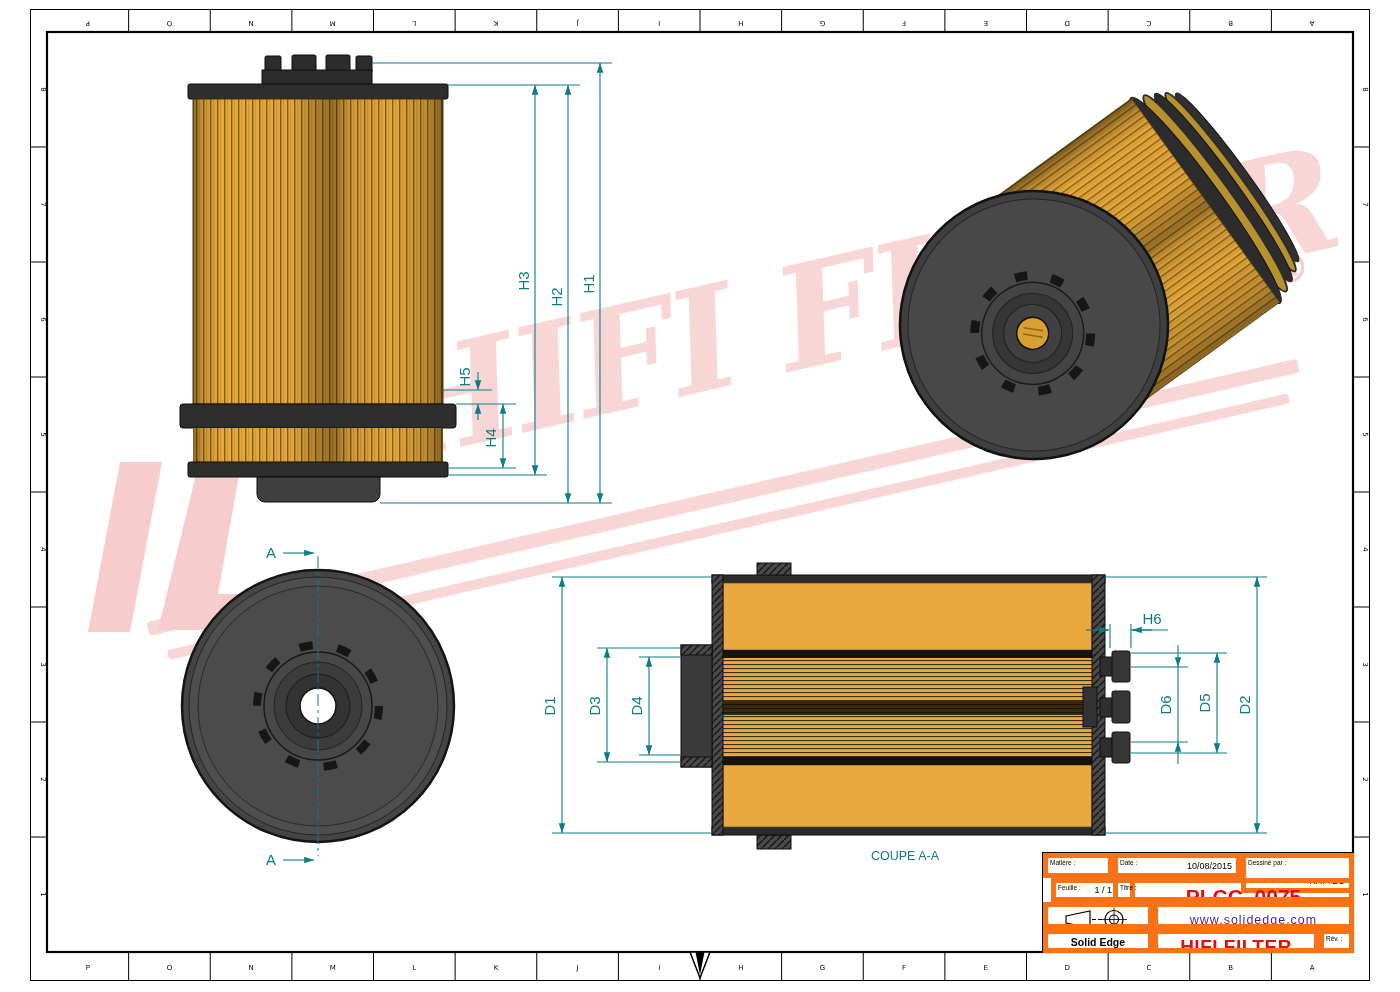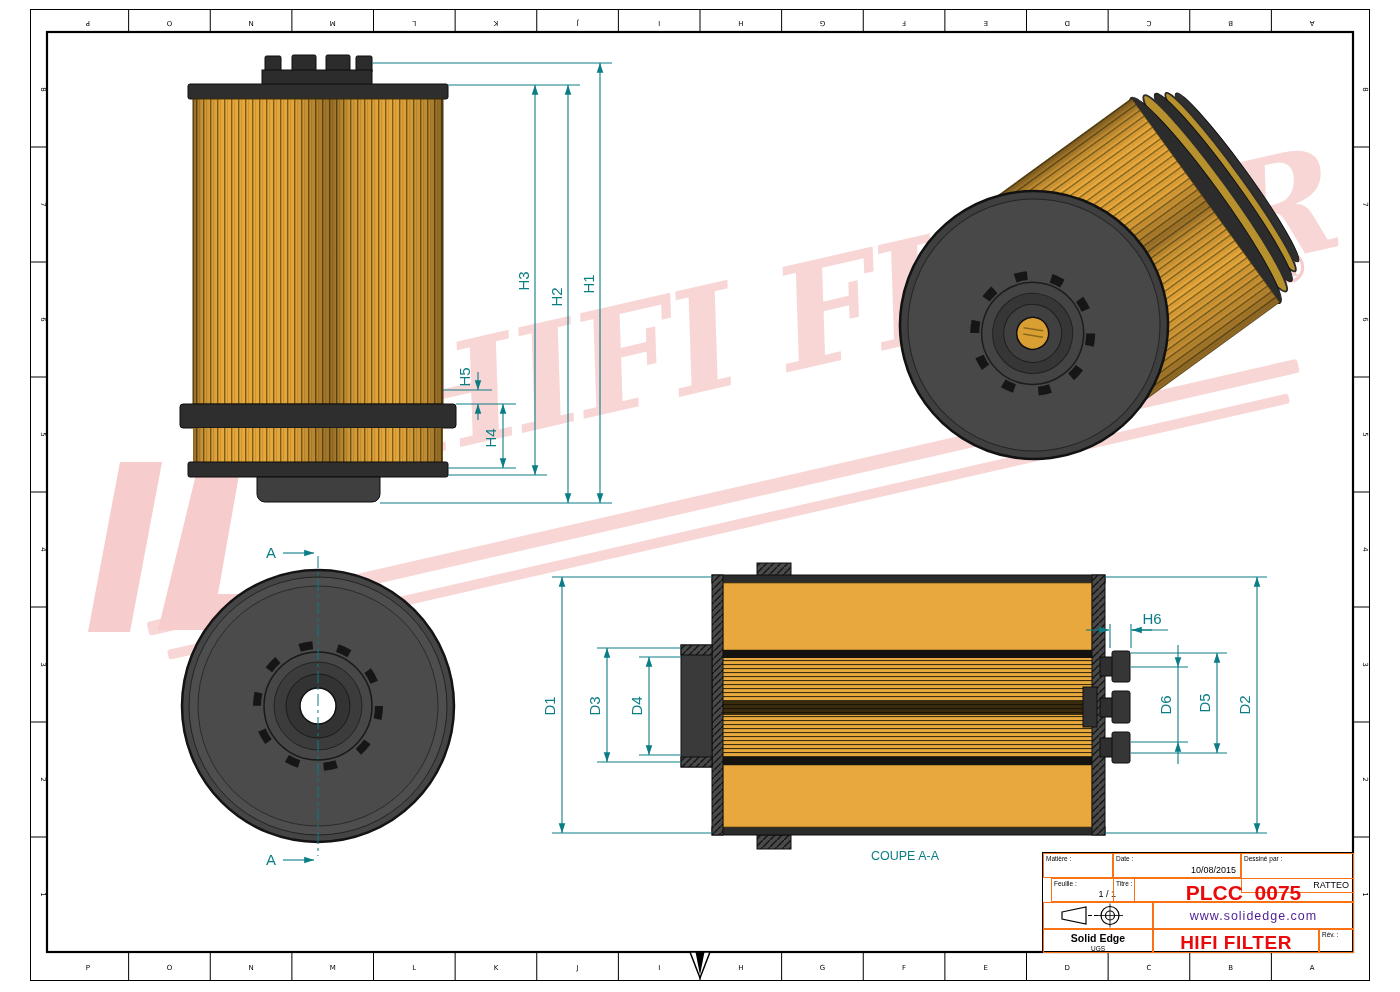--- a/index.html
+++ b/index.html
@@ -20,21 +20,21 @@
   .dim{font:15px "Liberation Sans",sans-serif;fill:#0b7d85;text-anchor:middle;}
   .dimsmall{font:12.5px "Liberation Sans",sans-serif;fill:#0b7d85;text-anchor:middle;}
   .dimline{stroke:#0b7d85;stroke-width:1.1;fill:none;}
   .cline{stroke:#0b7d85;stroke-width:1;fill:none;stroke-dasharray:12 4 3 4;}
   .flabel{font:7px "DejaVu Sans",sans-serif;fill:#000;text-anchor:middle;}
   .ftick{stroke:#000;stroke-width:1;}
   .frame{fill:none;stroke:#000;}
   
   #tblock{position:absolute;left:1042px;top:852px;width:311px;height:100px;z-index:3;
           background:#fff;border:1.5px solid #000;box-sizing:border-box;}
-  .cell{position:absolute;border:1px solid #f97316;box-sizing:border-box;overflow:hidden;}
+  .cell{position:absolute;border:5px solid #f97316;box-sizing:border-box;overflow:hidden;}
   .cl{position:absolute;left:2px;top:1px;font-size:6.5px;color:#000;}
   .cv{position:absolute;right:4px;bottom:2px;font-size:9px;color:#000;}
   .ctr{position:absolute;left:0;right:0;text-align:center;}
   .red{color:#e90b0b;font-weight:bold;}
   .plcc{font-size:21px;top:2px;padding-left:20px;}
   .www{font-size:12.5px;color:#4c1d95;top:6px;letter-spacing:1px;}
   .hifi{font-size:19px;top:2px;letter-spacing:.5px;}
   .sedge{font-size:10.5px;font-weight:bold;top:2px;}
   .ugs{font-size:6.5px;top:15px;text-decoration:underline;}
 </style>

